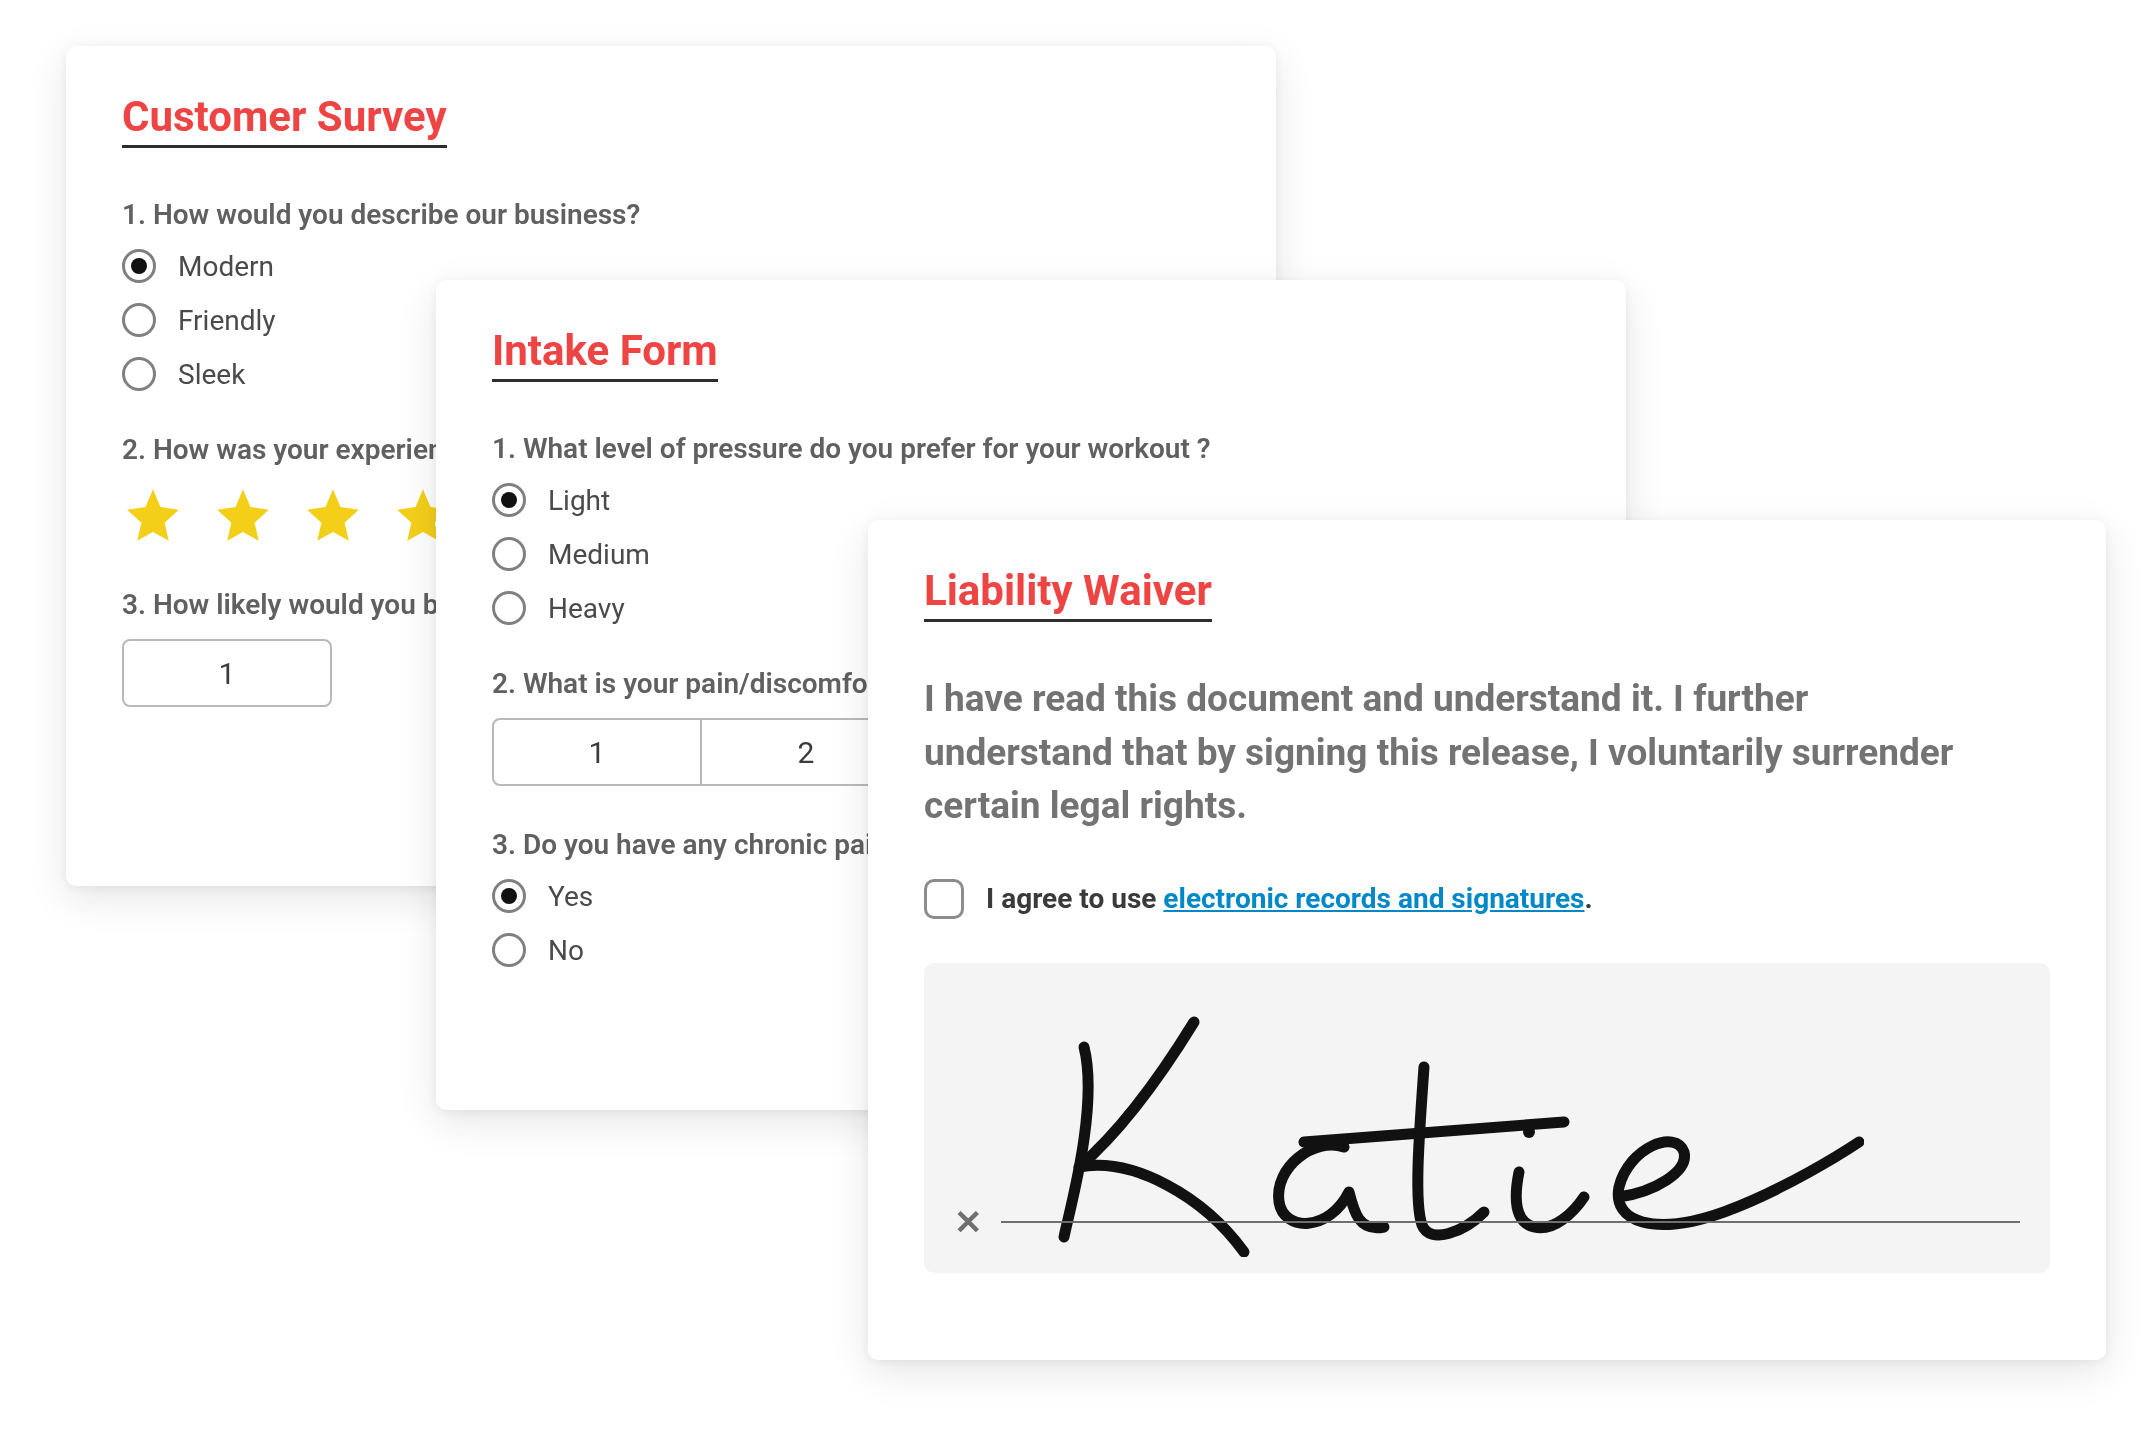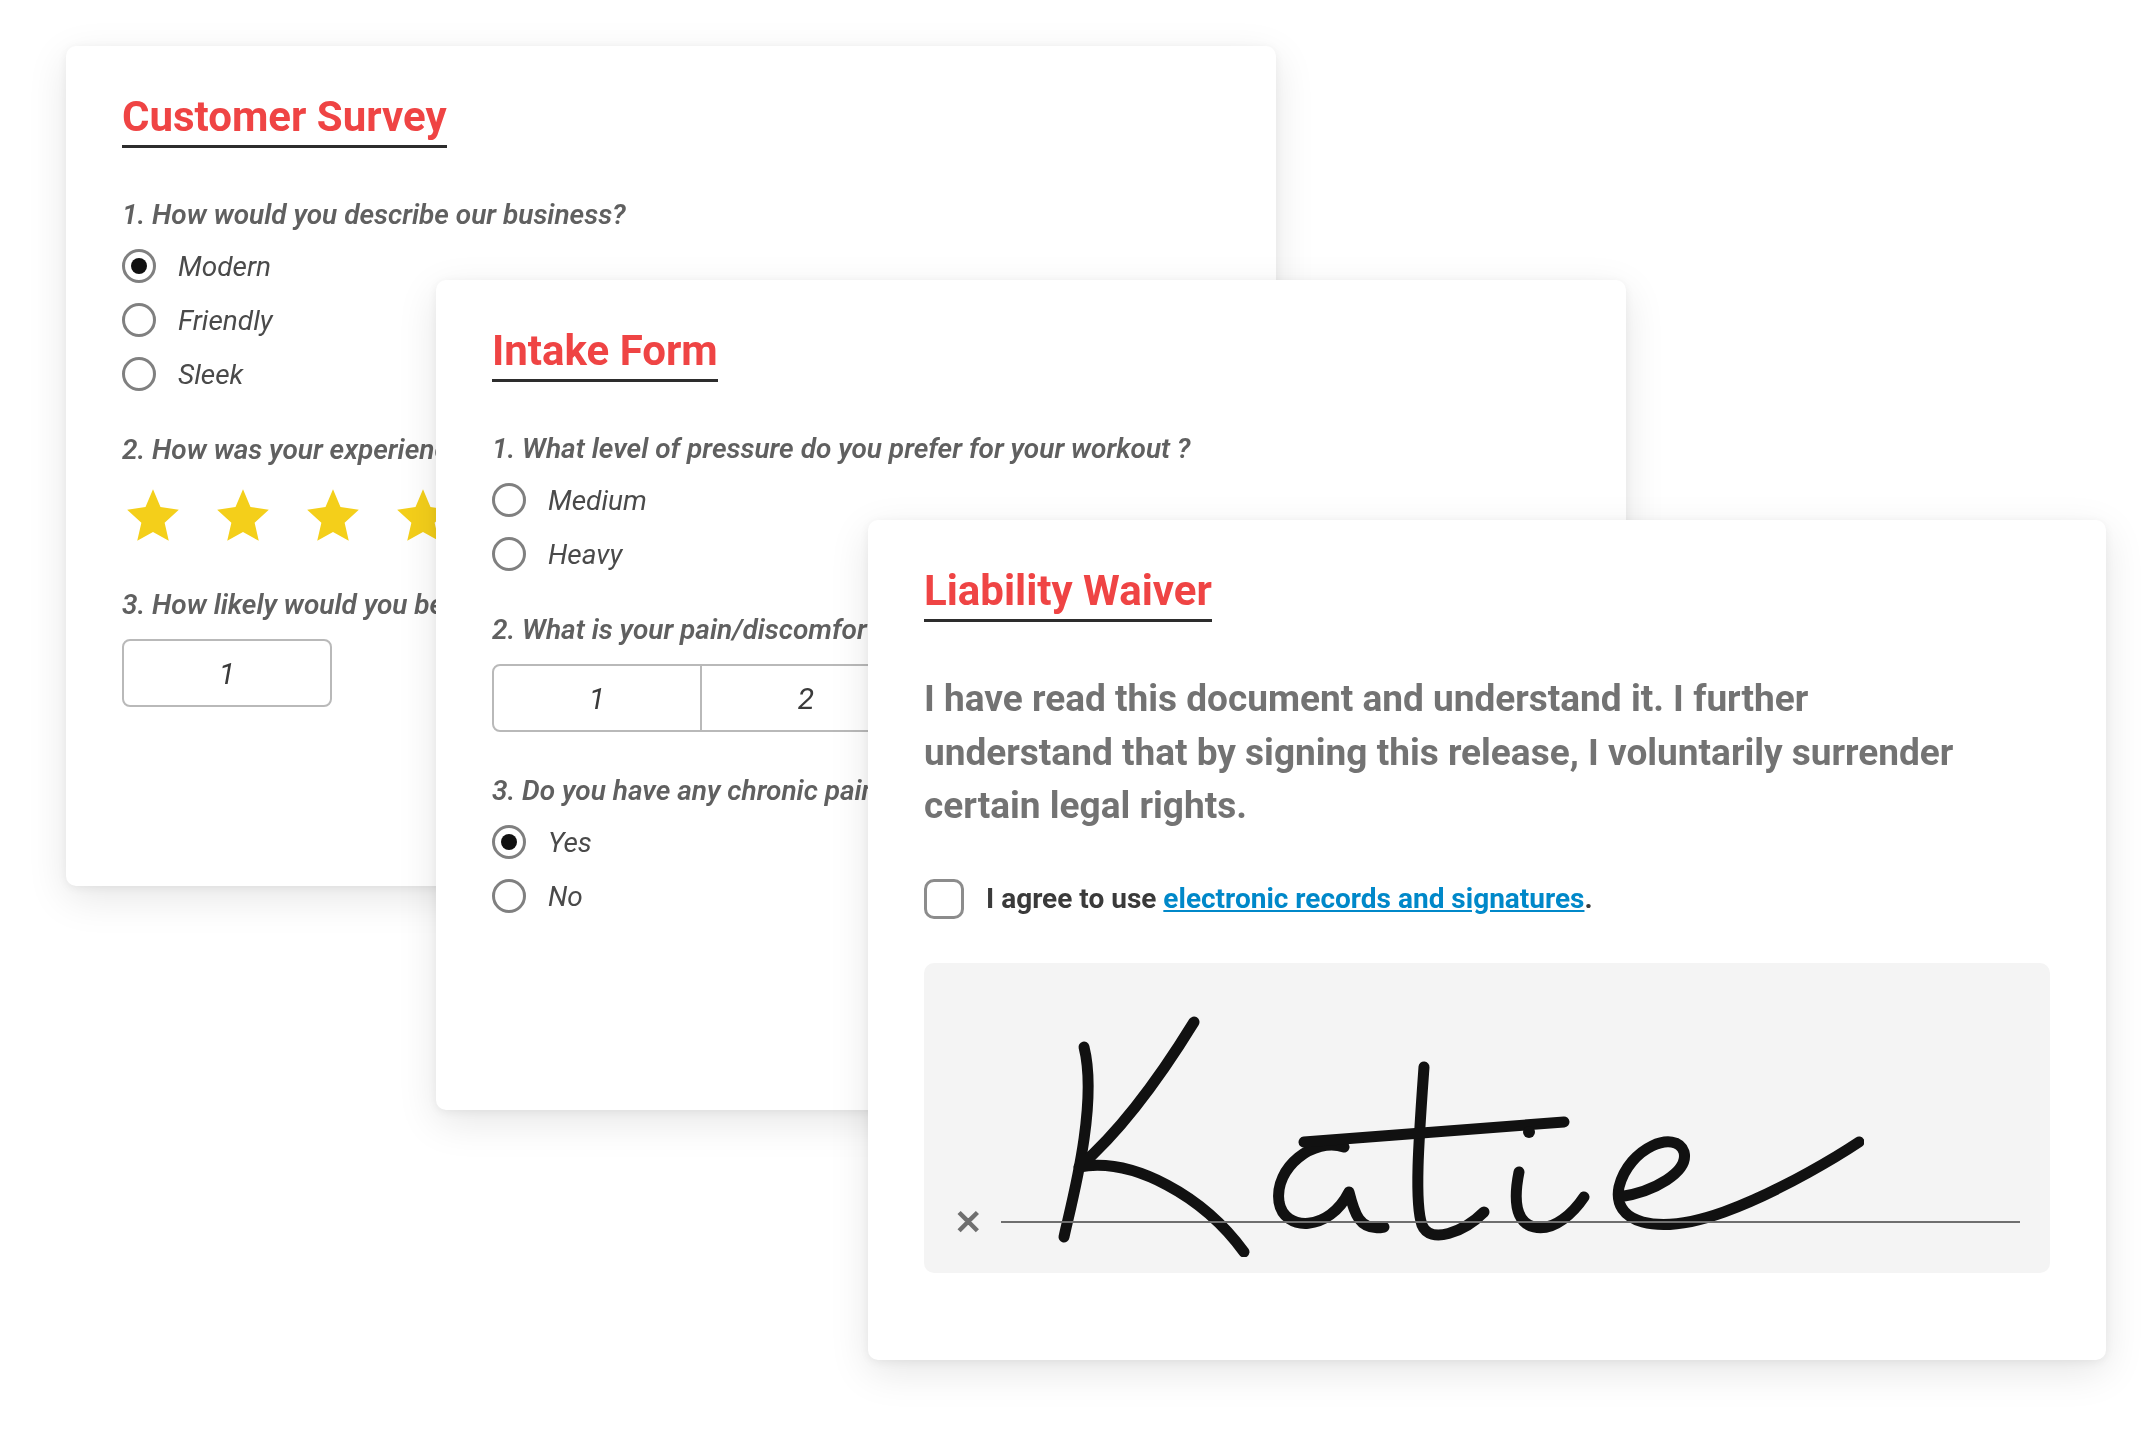--- a/index.html
+++ b/index.html
@@ -52,21 +52,20 @@
     font-weight: 700;
     color: #ef4444;
     margin: 0 0 8px 0;
     display: inline-block;
     border-bottom: 3px solid #2d2d2d;
     padding-bottom: 4px;
   }
 
   .question {
     margin-top: 42px;
-    font-style: italic;
   }
   .question-label {
     font-size: 28px;
     font-weight: 600;
     color: #606060;
     margin-bottom: 18px;
   }
 
   .radio-row {
     display: flex;
@@ -250,20 +249,24 @@
       </div>
     </div>
   </div>
 
   <div class="card card-intake">
     <div class="card-title">Intake Form</div>
 
     <div class="question">
       <div class="question-label">1. What level of pressure do you prefer for your workout ?</div>
       <div class="radio-row">
+        <span class="radio selected"></span>
+        <span class="radio-label">Light</span>
+      </div>
+      <div class="radio-row">
         <span class="radio"></span>
         <span class="radio-label">Medium</span>
       </div>
       <div class="radio-row">
         <span class="radio"></span>
         <span class="radio-label">Heavy</span>
       </div>
     </div>
 
     <div class="question">

